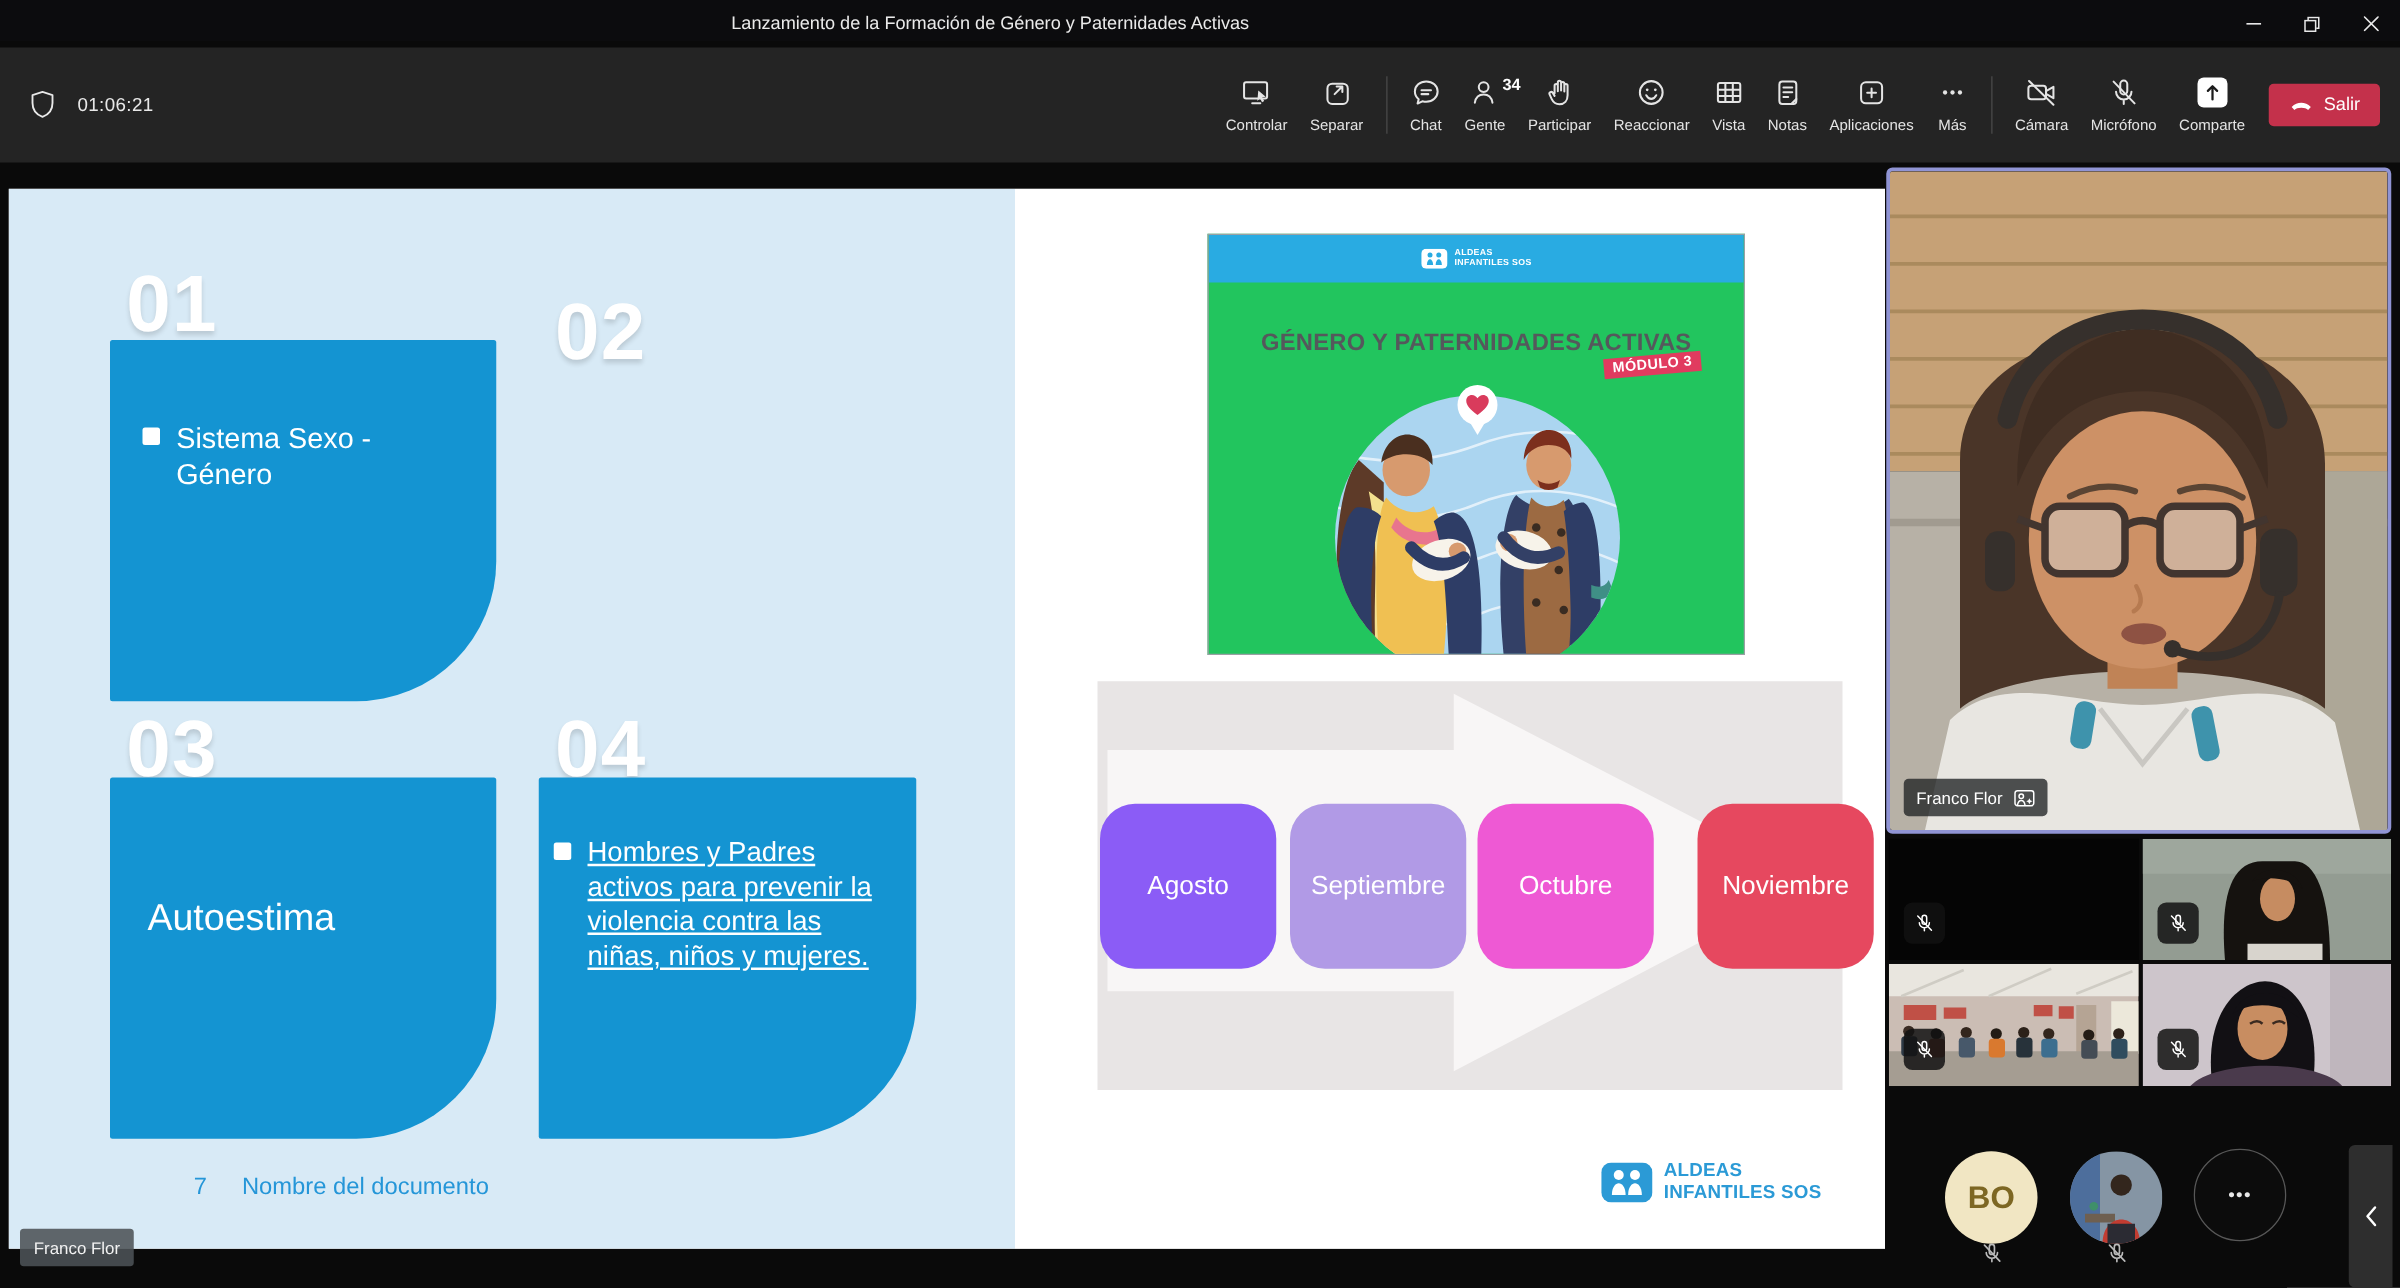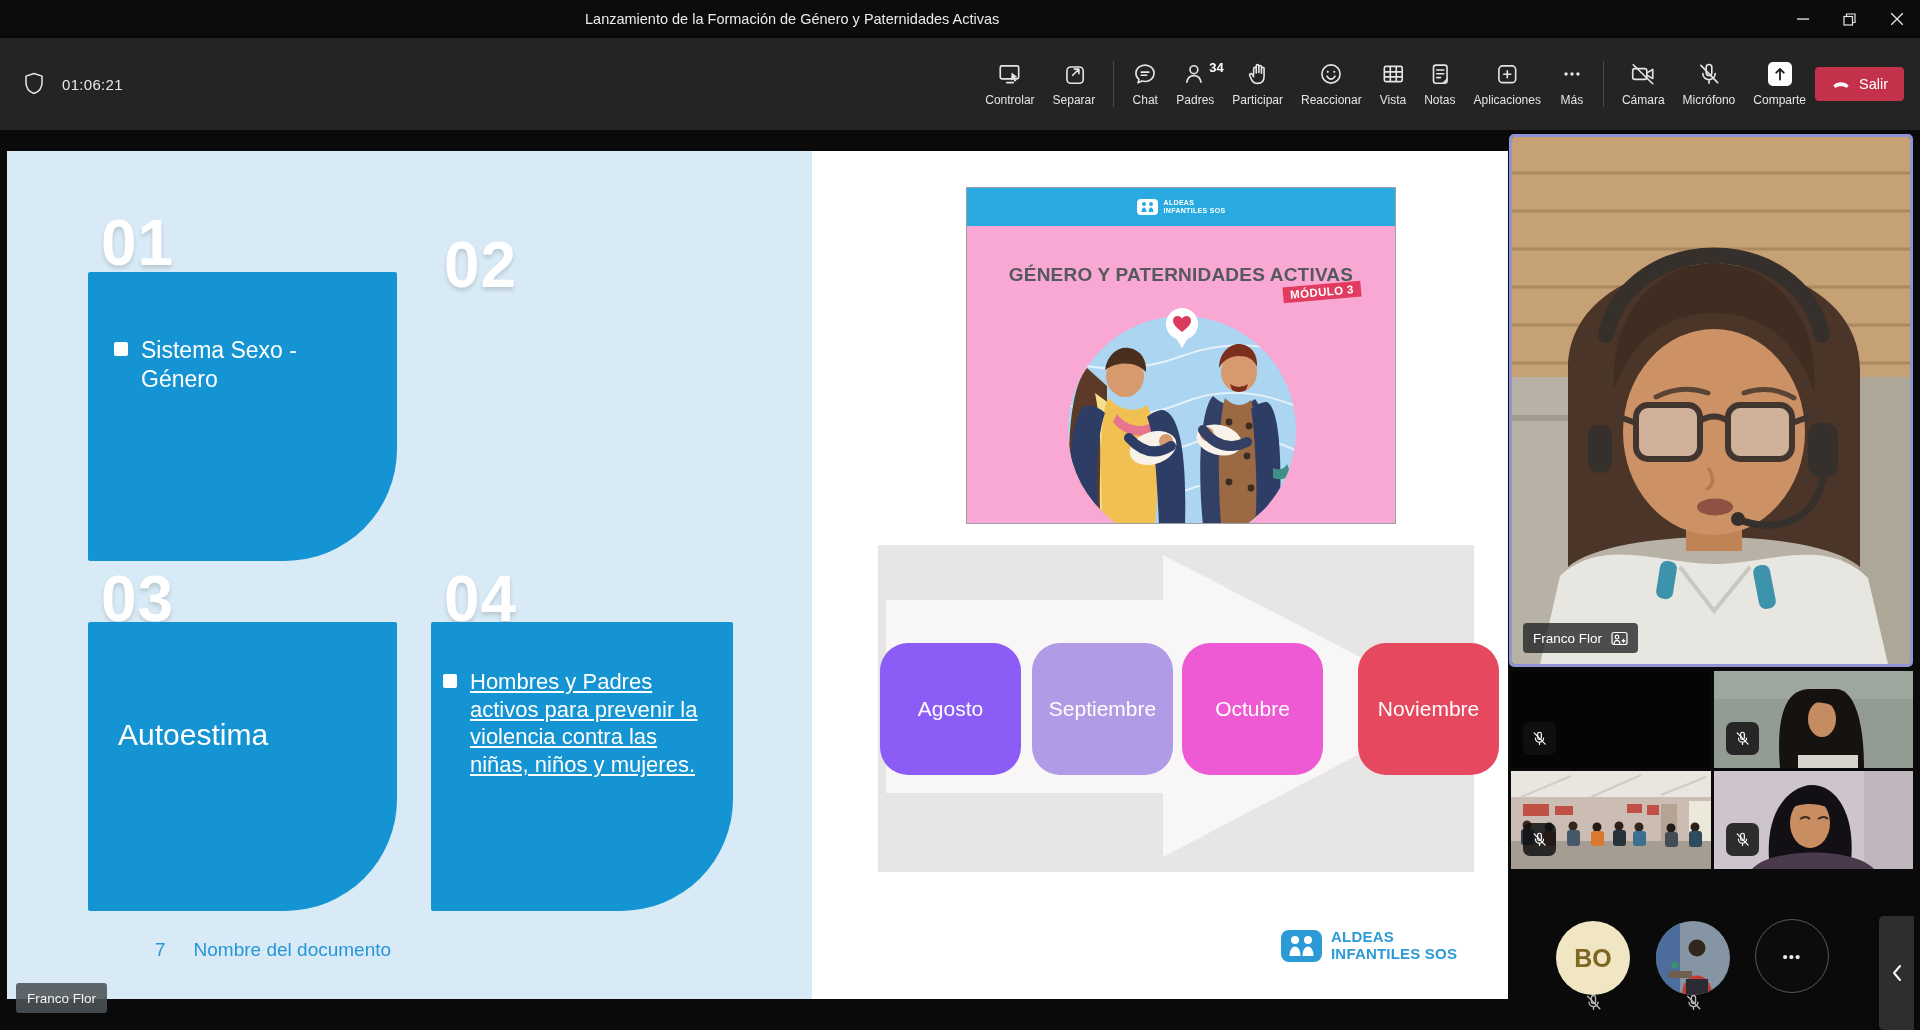--- a/index.html
+++ b/index.html
@@ -17,21 +17,21 @@
   
   .toolbar{position:absolute;left:0;top:38px;width:1920px;height:92px;background:#242424;}
   .tb-left{position:absolute;left:22px;top:0;height:92px;display:flex;align-items:center;gap:16px;color:#e8e8e8;}
   .timer{font-size:15px;color:#e8e8e8;letter-spacing:.3px;}
   .tb-main{position:absolute;right:16px;top:0;height:92px;display:flex;align-items:center;}
   .tb-btn{height:92px;display:flex;flex-direction:column;align-items:center;justify-content:center;
       gap:6px;padding:0 9px;color:#e4e4e4;font-size:12px;white-space:nowrap;cursor:default;}
   .tb-btn .iconwrap{position:relative;height:26px;}
   .tb-badge{position:absolute;left:27px;top:-1px;font-size:13px;font-weight:700;color:#fff;}
   .tb-divider{width:1px;height:46px;background:#4a4a4a;margin:0 9px;}
-  .leave-btn{height:34px;padding:0 16px;border-radius:4px;background:#c4314b;
+  .leave-btn{height:34px;margin-left:10px;padding:0 16px;border-radius:4px;background:#c4314b;
       display:flex;align-items:center;gap:8px;color:#fff;font-size:14.5px;}
 
   
   .share{position:absolute;left:7px;top:151px;width:1501px;height:848px;background:#fff;overflow:hidden;}
   .panel-left{position:absolute;left:0;top:0;width:805px;height:848px;background:#d8eaf6;}
   .panel-right{position:absolute;left:805px;top:0;width:696px;height:848px;background:#ffffff;}
 
   .boxnum{position:absolute;color:#fff;font-size:64px;font-weight:800;line-height:1;
       text-shadow:0 3px 4px rgba(0,0,0,.14);letter-spacing:1px;}
   .bluebox{position:absolute;width:309px;height:289px;background:#1494d2;
@@ -42,21 +42,21 @@
   .sq{width:14px;height:14px;background:#fff;border-radius:2px;flex:none;margin-top:6px;}
   .bullet-row p{margin:0;font-size:23px;line-height:1.27;}
   .b2title{margin:0;padding-top:116px;text-align:center;font-size:30px;line-height:1.17;}
   .b3title{margin:0;padding:96px 0 0 30px;font-size:30px;}
   .b4{padding:46px 14px 0 12px;text-decoration:underline;}
   .b4 .bullet-row p{font-size:22px;line-height:1.26;}
   .slide-footer{position:absolute;left:148px;top:788px;display:flex;gap:28px;
       color:#2596d8;font-size:19px;}
 
   
-  .card{position:absolute;left:959px;top:36px;width:430px;height:337px;background:#f9a8d4;
+  .card{position:absolute;left:959px;top:36px;width:430px;height:337px;background:#22c55e;
       border:1px solid #9aa0a4;box-sizing:border-box;overflow:hidden;}
   .card-header{height:38px;background:#29abe2;display:flex;align-items:center;justify-content:center;gap:6px;}
   .brand-txt{color:#fff;font-weight:700;font-size:7px;line-height:1.15;letter-spacing:.3px;}
   .card-title{margin:0;padding-top:38px;text-align:center;color:#55585c;font-weight:700;font-size:19px;letter-spacing:.2px;}
   .card-badge{position:absolute;right:34px;top:96px;background:#e13b5f;color:#fff;font-size:11.5px;
       font-weight:700;padding:2px 7px;transform:rotate(-5deg);letter-spacing:.4px;}
   .illus{position:absolute;left:0;top:110px;}
 
   
   .band{position:absolute;left:871px;top:394px;width:596px;height:327px;background:#e8e5e5;}
@@ -167,21 +167,21 @@
       </div>
 
       <div class="tb-btn">
         <span class="iconwrap">
           <svg width="26" height="26" viewBox="0 0 24 24" fill="none" stroke="#e4e4e4" stroke-width="1.5" stroke-linecap="round">
             <circle cx="11" cy="8" r="3.6"></circle>
               <path d="M4.5 19.5c.7-4 3-6 6.5-6s5.8 2 6.5 6"></path>
             </svg>
           <span class="tb-badge">34</span>
         </span>
-        <span>Padres</span>
+        <span>Gente</span>
       </div>
 
       <div class="tb-btn">
         <span class="iconwrap">
           <svg width="26" height="26" viewBox="0 0 24 24" fill="none" stroke="#e4e4e4" stroke-width="1.5" stroke-linecap="round" stroke-linejoin="round">
             <path d="M8 12.5V7a1.2 1.2 0 012.4 0v4m0-4.8V4.6a1.2 1.2 0 012.4 0v6m0-5.2a1.2 1.2 0 012.4 0v5.8m0-4.2a1.2 1.2 0 012.4 0V14c0 4.2-2.3 6.7-6 6.7-2.9 0-4.5-1.3-5.7-3.8l-1.6-3.5a1.3 1.3 0 012.3-1.2l1.4 2.3"></path>
             </svg>
         </span>
         <span>Participar</span>
       </div>

